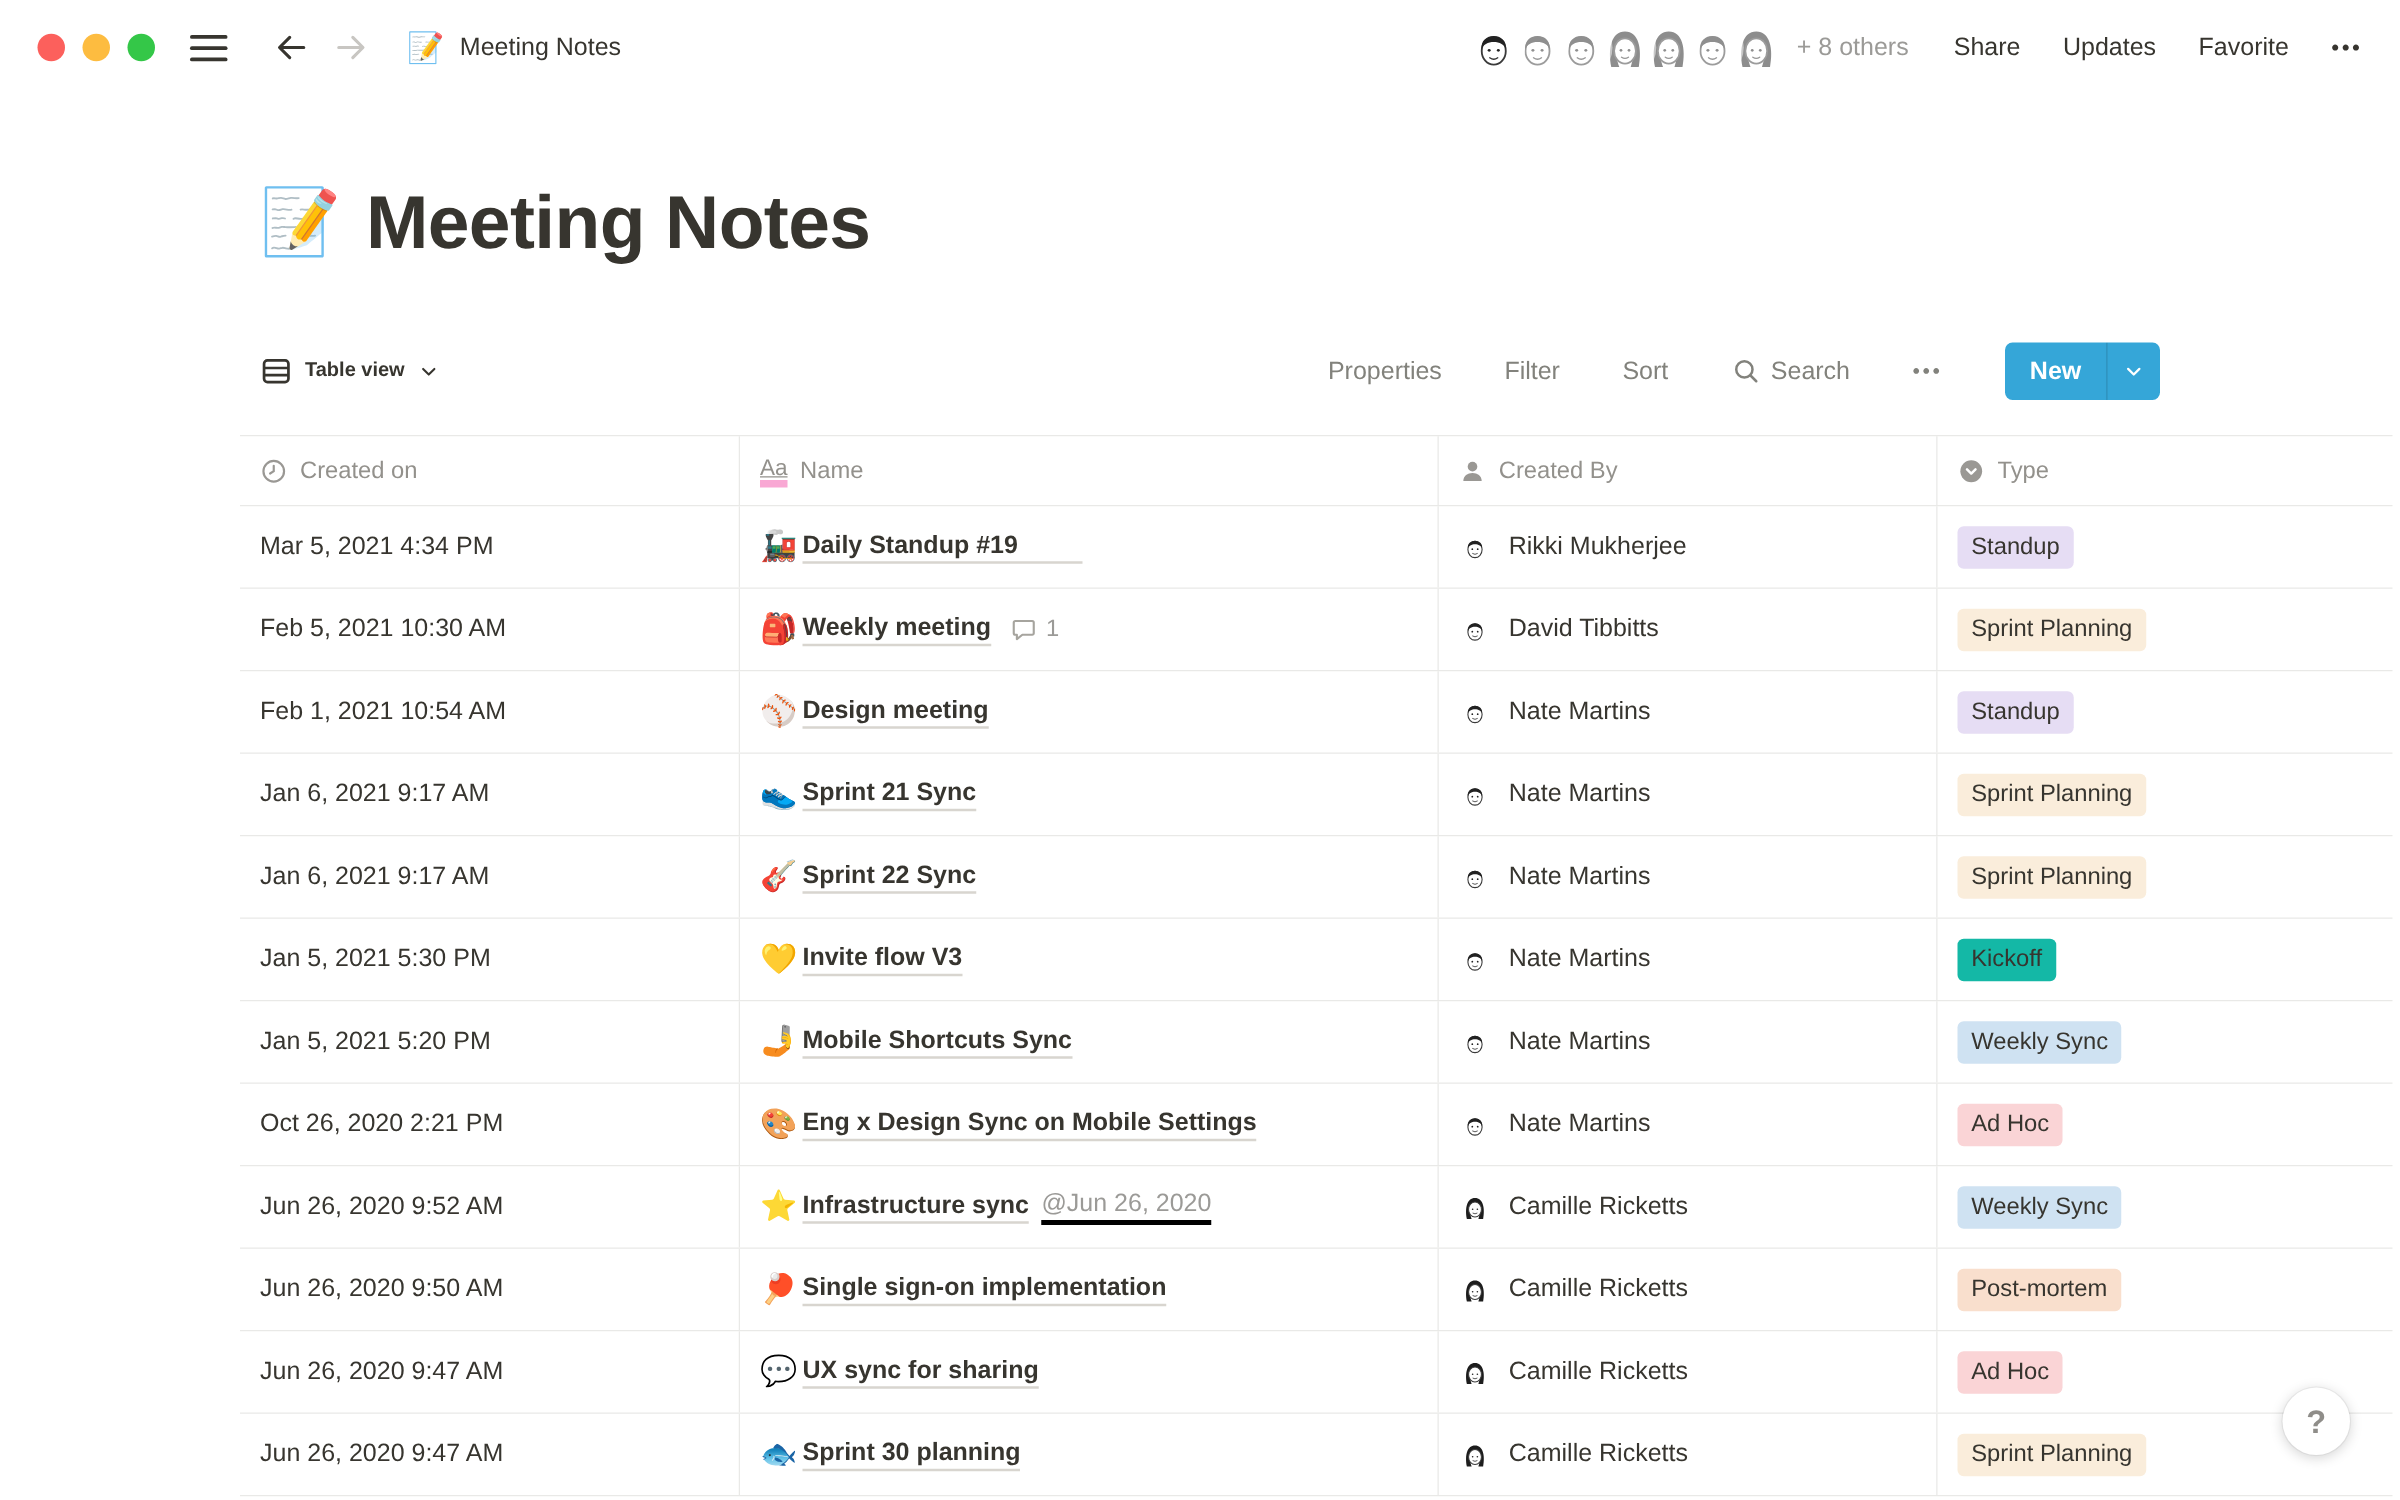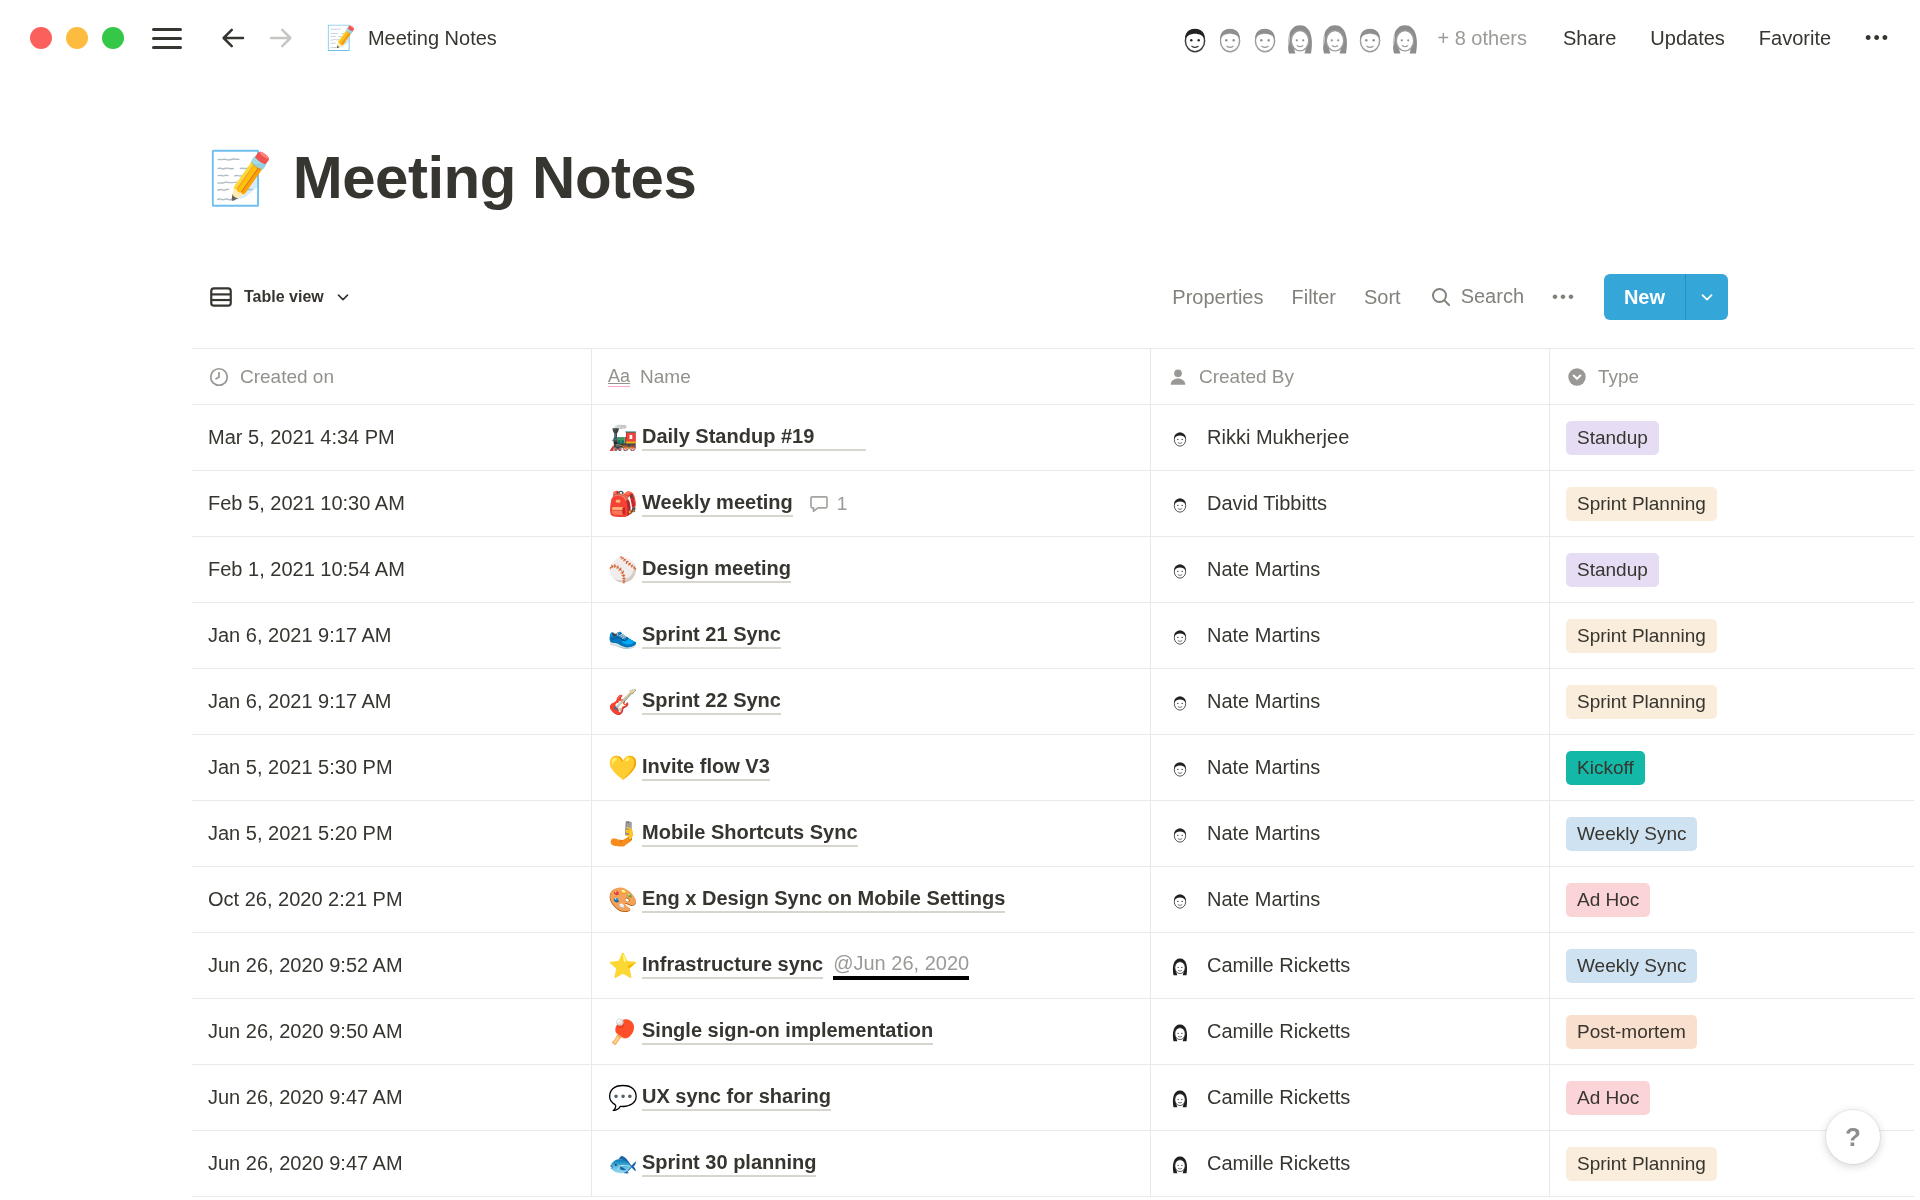--- a/index.html
+++ b/index.html
@@ -31,37 +31,37 @@
 
   
   .heading { margin:64px 0 0 208px; display:flex; align-items:center; gap:20px; }
   .heading .pg-emoji { font-size:52px; line-height:76px; }
   .heading .pg-title { font-size:60px; font-weight:700; letter-spacing:-0.5px; line-height:76px; }
 
   
   .toolbar { margin:56px 192px 0 192px; height:50px; display:flex; align-items:center; }
   .view-btn { display:flex; align-items:center; gap:10px; padding:0 16px; font-size:16px; font-weight:700; cursor:pointer; }
   .spacer { flex:1; }
-  .tb-group { display:flex; align-items:center; gap:28px; color:#82827C; font-size:20px; }
+  .tb-group { display:flex; align-items:center; gap:50px; color:#82827C; font-size:20px; }
   .tb-group .tool { cursor:pointer; }
-  .search-tool { display:flex; align-items:flex-start; gap:8px; cursor:pointer; }
+  .search-tool { display:flex; align-items:center; gap:8px; cursor:pointer; }
   .toolbar-ellipsis { letter-spacing:2px; font-size:17px; cursor:pointer; }
   .new-btn { display:flex; align-items:stretch; height:46px; border-radius:6px; overflow:hidden;
     color:#fff; font-size:20px; font-weight:700; cursor:pointer; }
   .new-main { display:flex; align-items:center; padding:0 20px; }
   .new-divider { width:1px; background:rgba(0,0,0,0.14); }
   .new-chev { width:42px; display:flex; align-items:center; justify-content:center; }
 
   
   .table { margin:26px 0 0 192px; width:1722px; }
   .thead, .trow { display:grid; grid-template-columns:400px 559px 399px 364px; }
   .thead { height:57px; border-top:1px solid #E9E9E7; border-bottom:1px solid #E9E9E7; }
   .th { display:flex; align-items:center; gap:10px; padding:0 16px; color:#93918C; font-size:19px; cursor:pointer; }
   .th:not(:last-child), .td:not(:last-child) { border-right:1px solid #E9E9E7; }
-  .aa-glyph { font-size:18px; border-bottom:1px solid #f9a8d4; line-height:20px;text-decoration:underline; }
+  .aa-glyph { font-size:18px; border-bottom:6px solid #f9a8d4; line-height:20px;text-decoration:underline; }
   .trow { height:66px; border-bottom:1px solid #E9E9E7; }
   .td { display:flex; align-items:center; padding:0 16px; font-size:20px; overflow:hidden; white-space:nowrap; cursor:pointer; }
   .c-name .emoji { font-size:24px; width:34px; flex:none; }
   .pagelink { font-weight:600; border-bottom:2px solid #D8D5CF; padding-bottom:1px; cursor:pointer; }
   .pagelink.padded { padding-right:52px; }
   .mention { color:#9B9A97; border-bottom:4px solid #000000; margin-left:10px; padding-bottom:1px; }
   .comment-group { margin-left:14px; display:flex; align-items:center; gap:6px; color:#9B9A97; font-size:19px; }
   .c-by .avatar { width:26px; height:26px; box-shadow:none; margin-right:14px; }
   .badge { padding:5px 11px; border-radius:5px; font-size:19px; color:#37352F; line-height:24px; }
 

